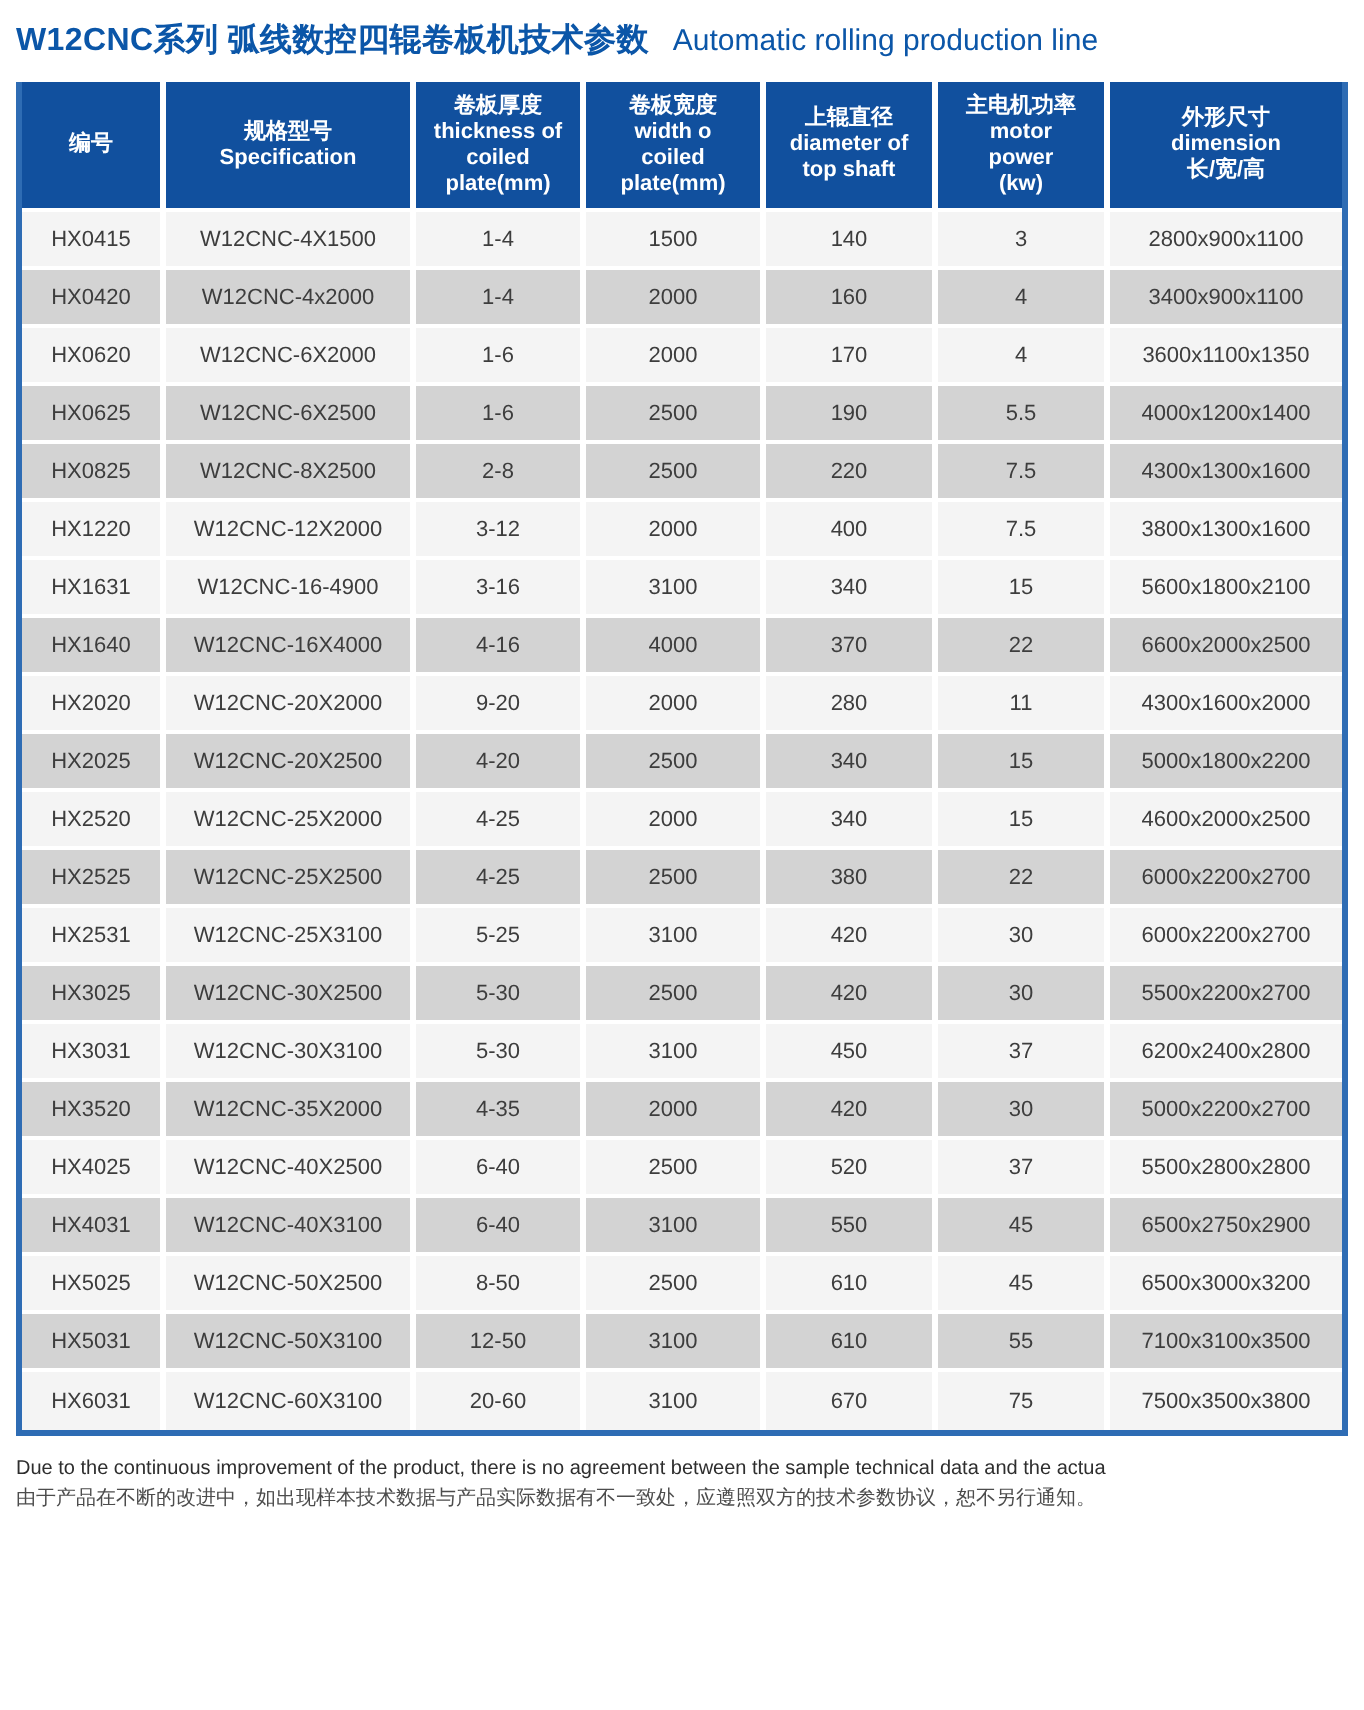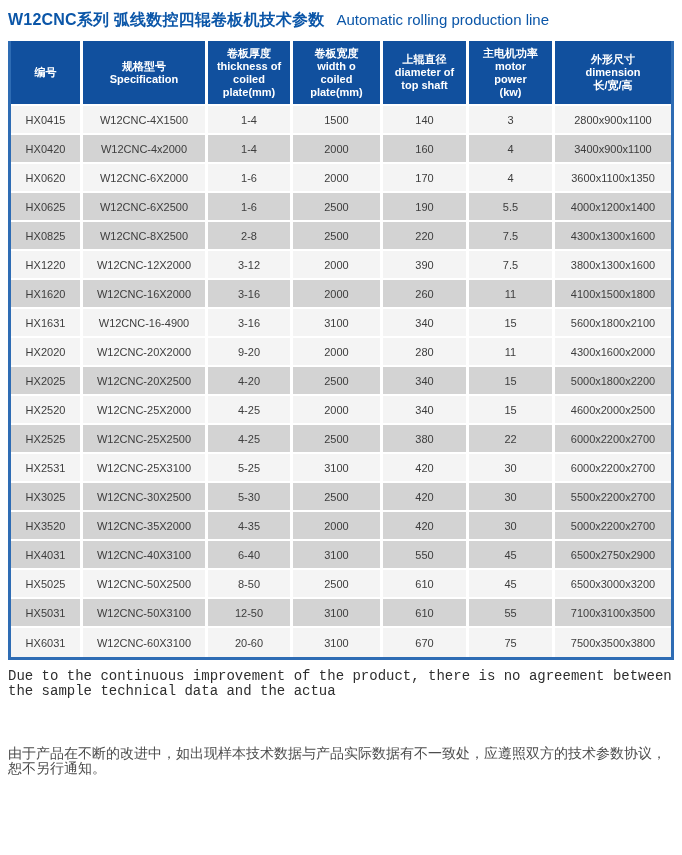--- a/index.html
+++ b/index.html
@@ -52,22 +52,22 @@
     overflow: hidden;
     white-space: nowrap;
   }
   .spec-table tbody td:last-child { border-right: none; text-align: center; }
   .spec-table tbody tr.odd td { background: var(--row-odd, #f4f4f4); }
   .spec-table tbody tr.even td { background: var(--row-even, #d3d3d3); }
   .spec-table tbody tr:last-child td { border-bottom: none; }
 
   
   .footer { padding: 9px 0 0 0; }
-  .footer-en { font-size: 14px; color: #2e2e2e; line-height: 15px; font-family: Liberation Mono, monospace; }
-  .footer-zh { font-size: 14px; color: #4c4c4c; line-height: 15px; margin-top: 47px; }
+  .footer-en { font-size: 10px; color: #2e2e2e; line-height: 15px; }
+  .footer-zh { font-size: 10px; color: #4c4c4c; line-height: 15px; }
 </style>
 </head>
 <body>
 
 <div class="page">
 
   <div class="title-bar">
     <span class="title-zh">W12CNC系列 弧线数控四辊卷板机技术参数</span>
     <span class="title-en">Automatic rolling production line</span>
   </div>
@@ -151,42 +151,42 @@
           <td>2500</td>
           <td>220</td>
           <td>7.5</td>
           <td>4300x1300x1600</td>
         </tr>
         <tr class="odd">
           <td>HX1220</td>
           <td>W12CNC-12X2000</td>
           <td>3-12</td>
           <td>2000</td>
-          <td>390</td>
+          <td>400</td>
           <td>7.5</td>
           <td>3800x1300x1600</td>
-        </tr>
-        <tr class="even">
-          <td>HX1620</td>
-          <td>W12CNC-16X2000</td>
-          <td>3-16</td>
-          <td>2000</td>
-          <td>260</td>
-          <td>11</td>
-          <td>4100x1500x1800</td>
         </tr>
         <tr class="odd">
           <td>HX1631</td>
           <td>W12CNC-16-4900</td>
           <td>3-16</td>
           <td>3100</td>
           <td>340</td>
           <td>15</td>
           <td>5600x1800x2100</td>
         </tr>
+        <tr class="even">
+          <td>HX1640</td>
+          <td>W12CNC-16X4000</td>
+          <td>4-16</td>
+          <td>4000</td>
+          <td>370</td>
+          <td>22</td>
+          <td>6600x2000x2500</td>
+        </tr>
         <tr class="odd">
           <td>HX2020</td>
           <td>W12CNC-20X2000</td>
           <td>9-20</td>
           <td>2000</td>
           <td>280</td>
           <td>11</td>
           <td>4300x1600x2000</td>
         </tr>
         <tr class="even">
@@ -227,28 +227,46 @@
         </tr>
         <tr class="even">
           <td>HX3025</td>
           <td>W12CNC-30X2500</td>
           <td>5-30</td>
           <td>2500</td>
           <td>420</td>
           <td>30</td>
           <td>5500x2200x2700</td>
         </tr>
+        <tr class="odd">
+          <td>HX3031</td>
+          <td>W12CNC-30X3100</td>
+          <td>5-30</td>
+          <td>3100</td>
+          <td>450</td>
+          <td>37</td>
+          <td>6200x2400x2800</td>
+        </tr>
         <tr class="even">
           <td>HX3520</td>
           <td>W12CNC-35X2000</td>
           <td>4-35</td>
           <td>2000</td>
           <td>420</td>
           <td>30</td>
           <td>5000x2200x2700</td>
+        </tr>
+        <tr class="odd">
+          <td>HX4025</td>
+          <td>W12CNC-40X2500</td>
+          <td>6-40</td>
+          <td>2500</td>
+          <td>520</td>
+          <td>37</td>
+          <td>5500x2800x2800</td>
         </tr>
         <tr class="even">
           <td>HX4031</td>
           <td>W12CNC-40X3100</td>
           <td>6-40</td>
           <td>3100</td>
           <td>550</td>
           <td>45</td>
           <td>6500x2750x2900</td>
         </tr>

